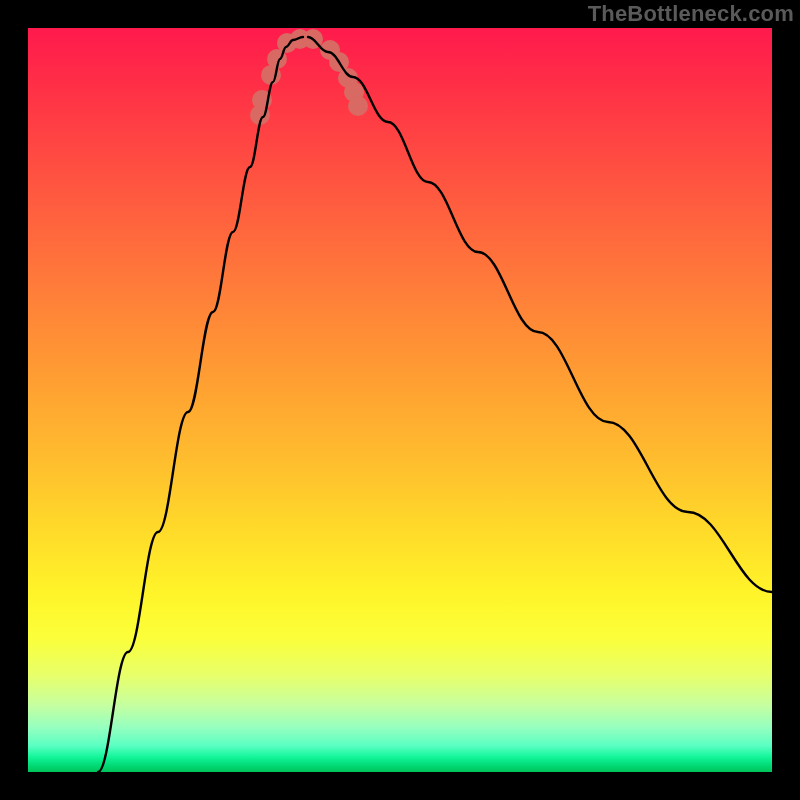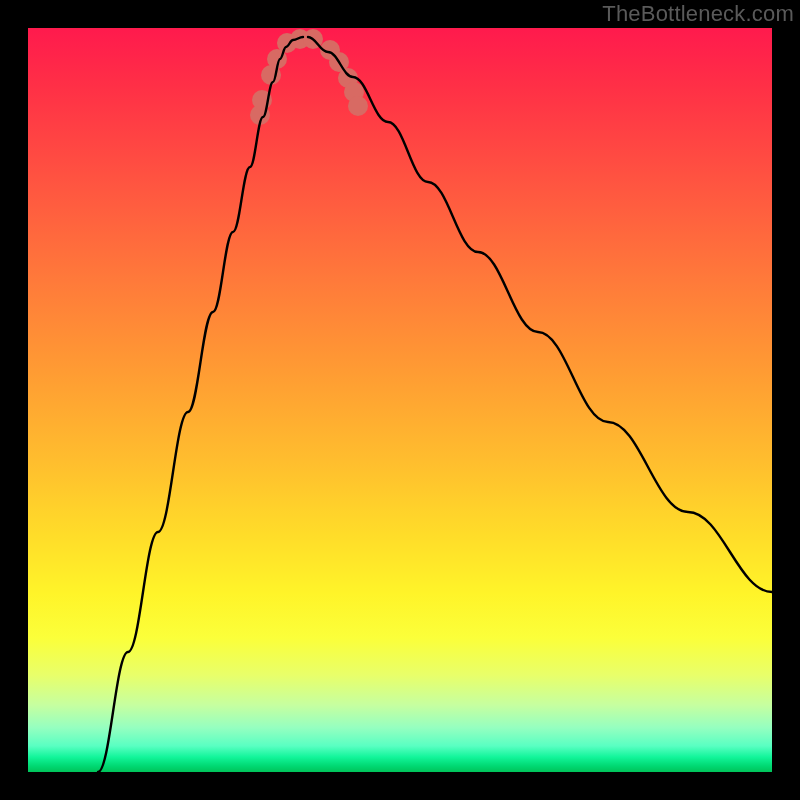--- a/index.html
+++ b/index.html
@@ -54,21 +54,21 @@
     position: absolute;
     inset: 0;
     width: 100%;
     height: 100%;
   }
   .watermark {
     position: absolute;
     top: 1px;
     right: 6px;
     font-size: 22px;
-    font-weight: 400;
+    font-weight: 700;
     color: #5a5a5a;
     letter-spacing: 0.2px;
   }
 </style>
 </head>
 <body>
 
 <div class="frame">
   <div class="plot">
     <div class="gradient"></div>

